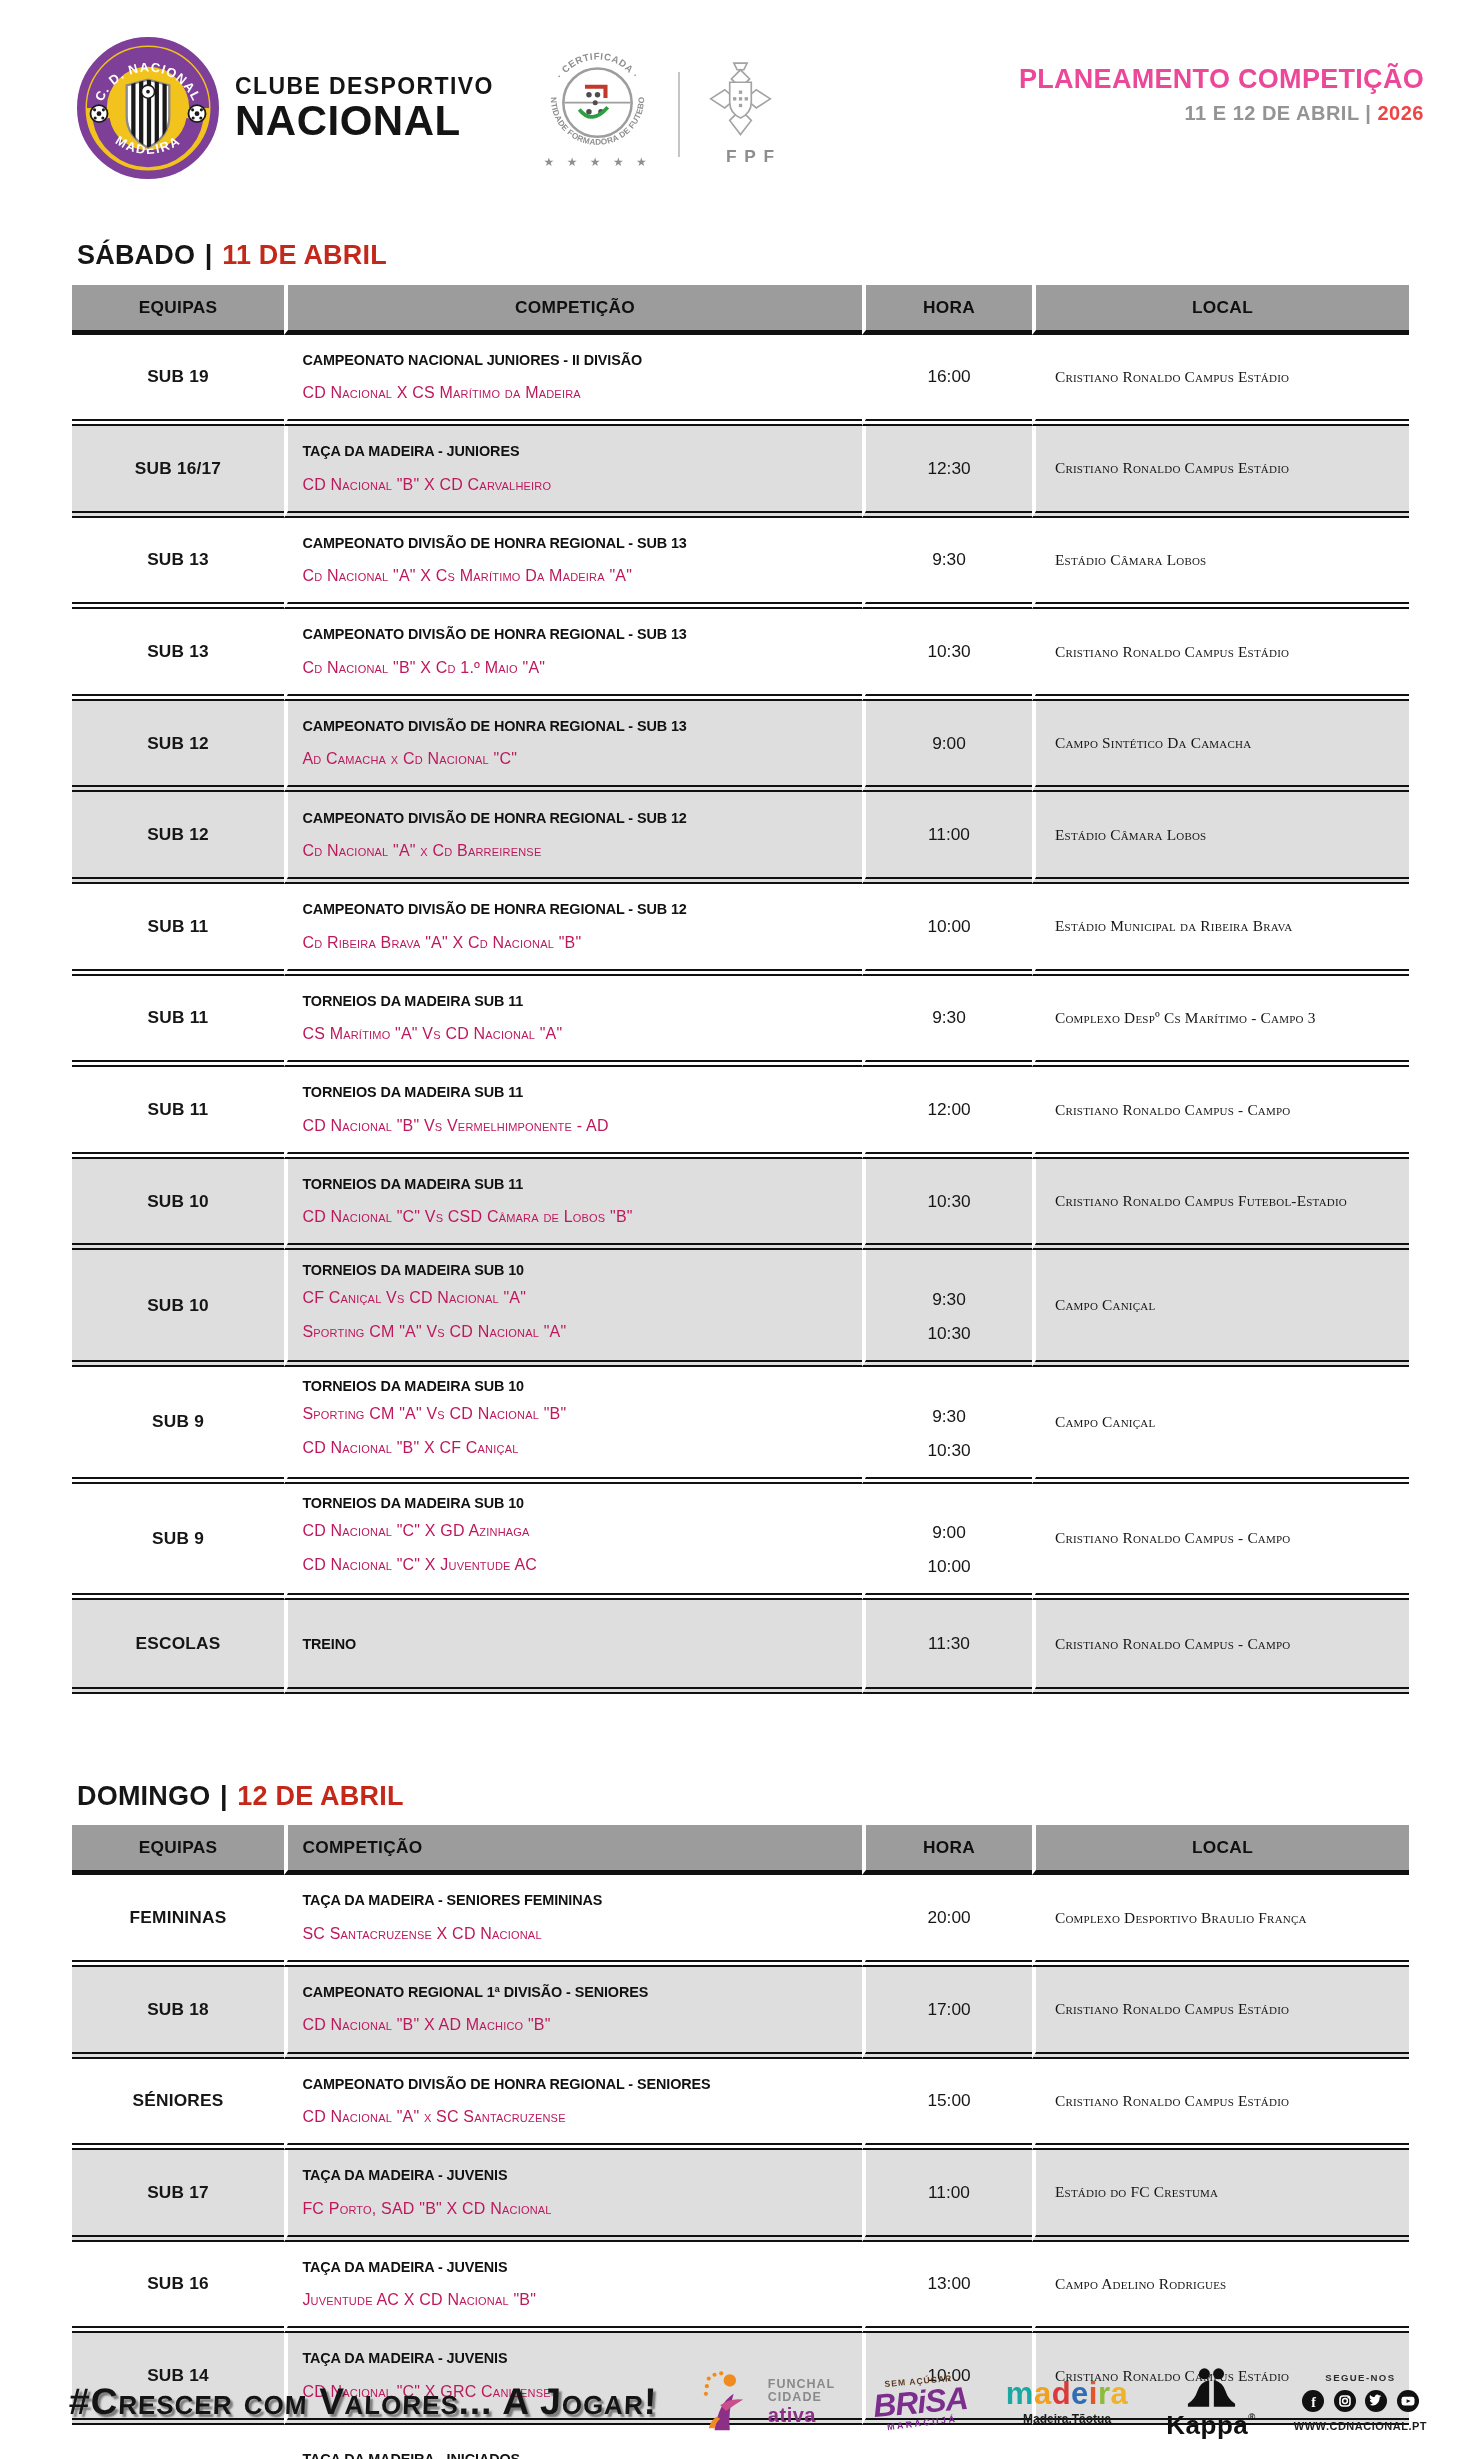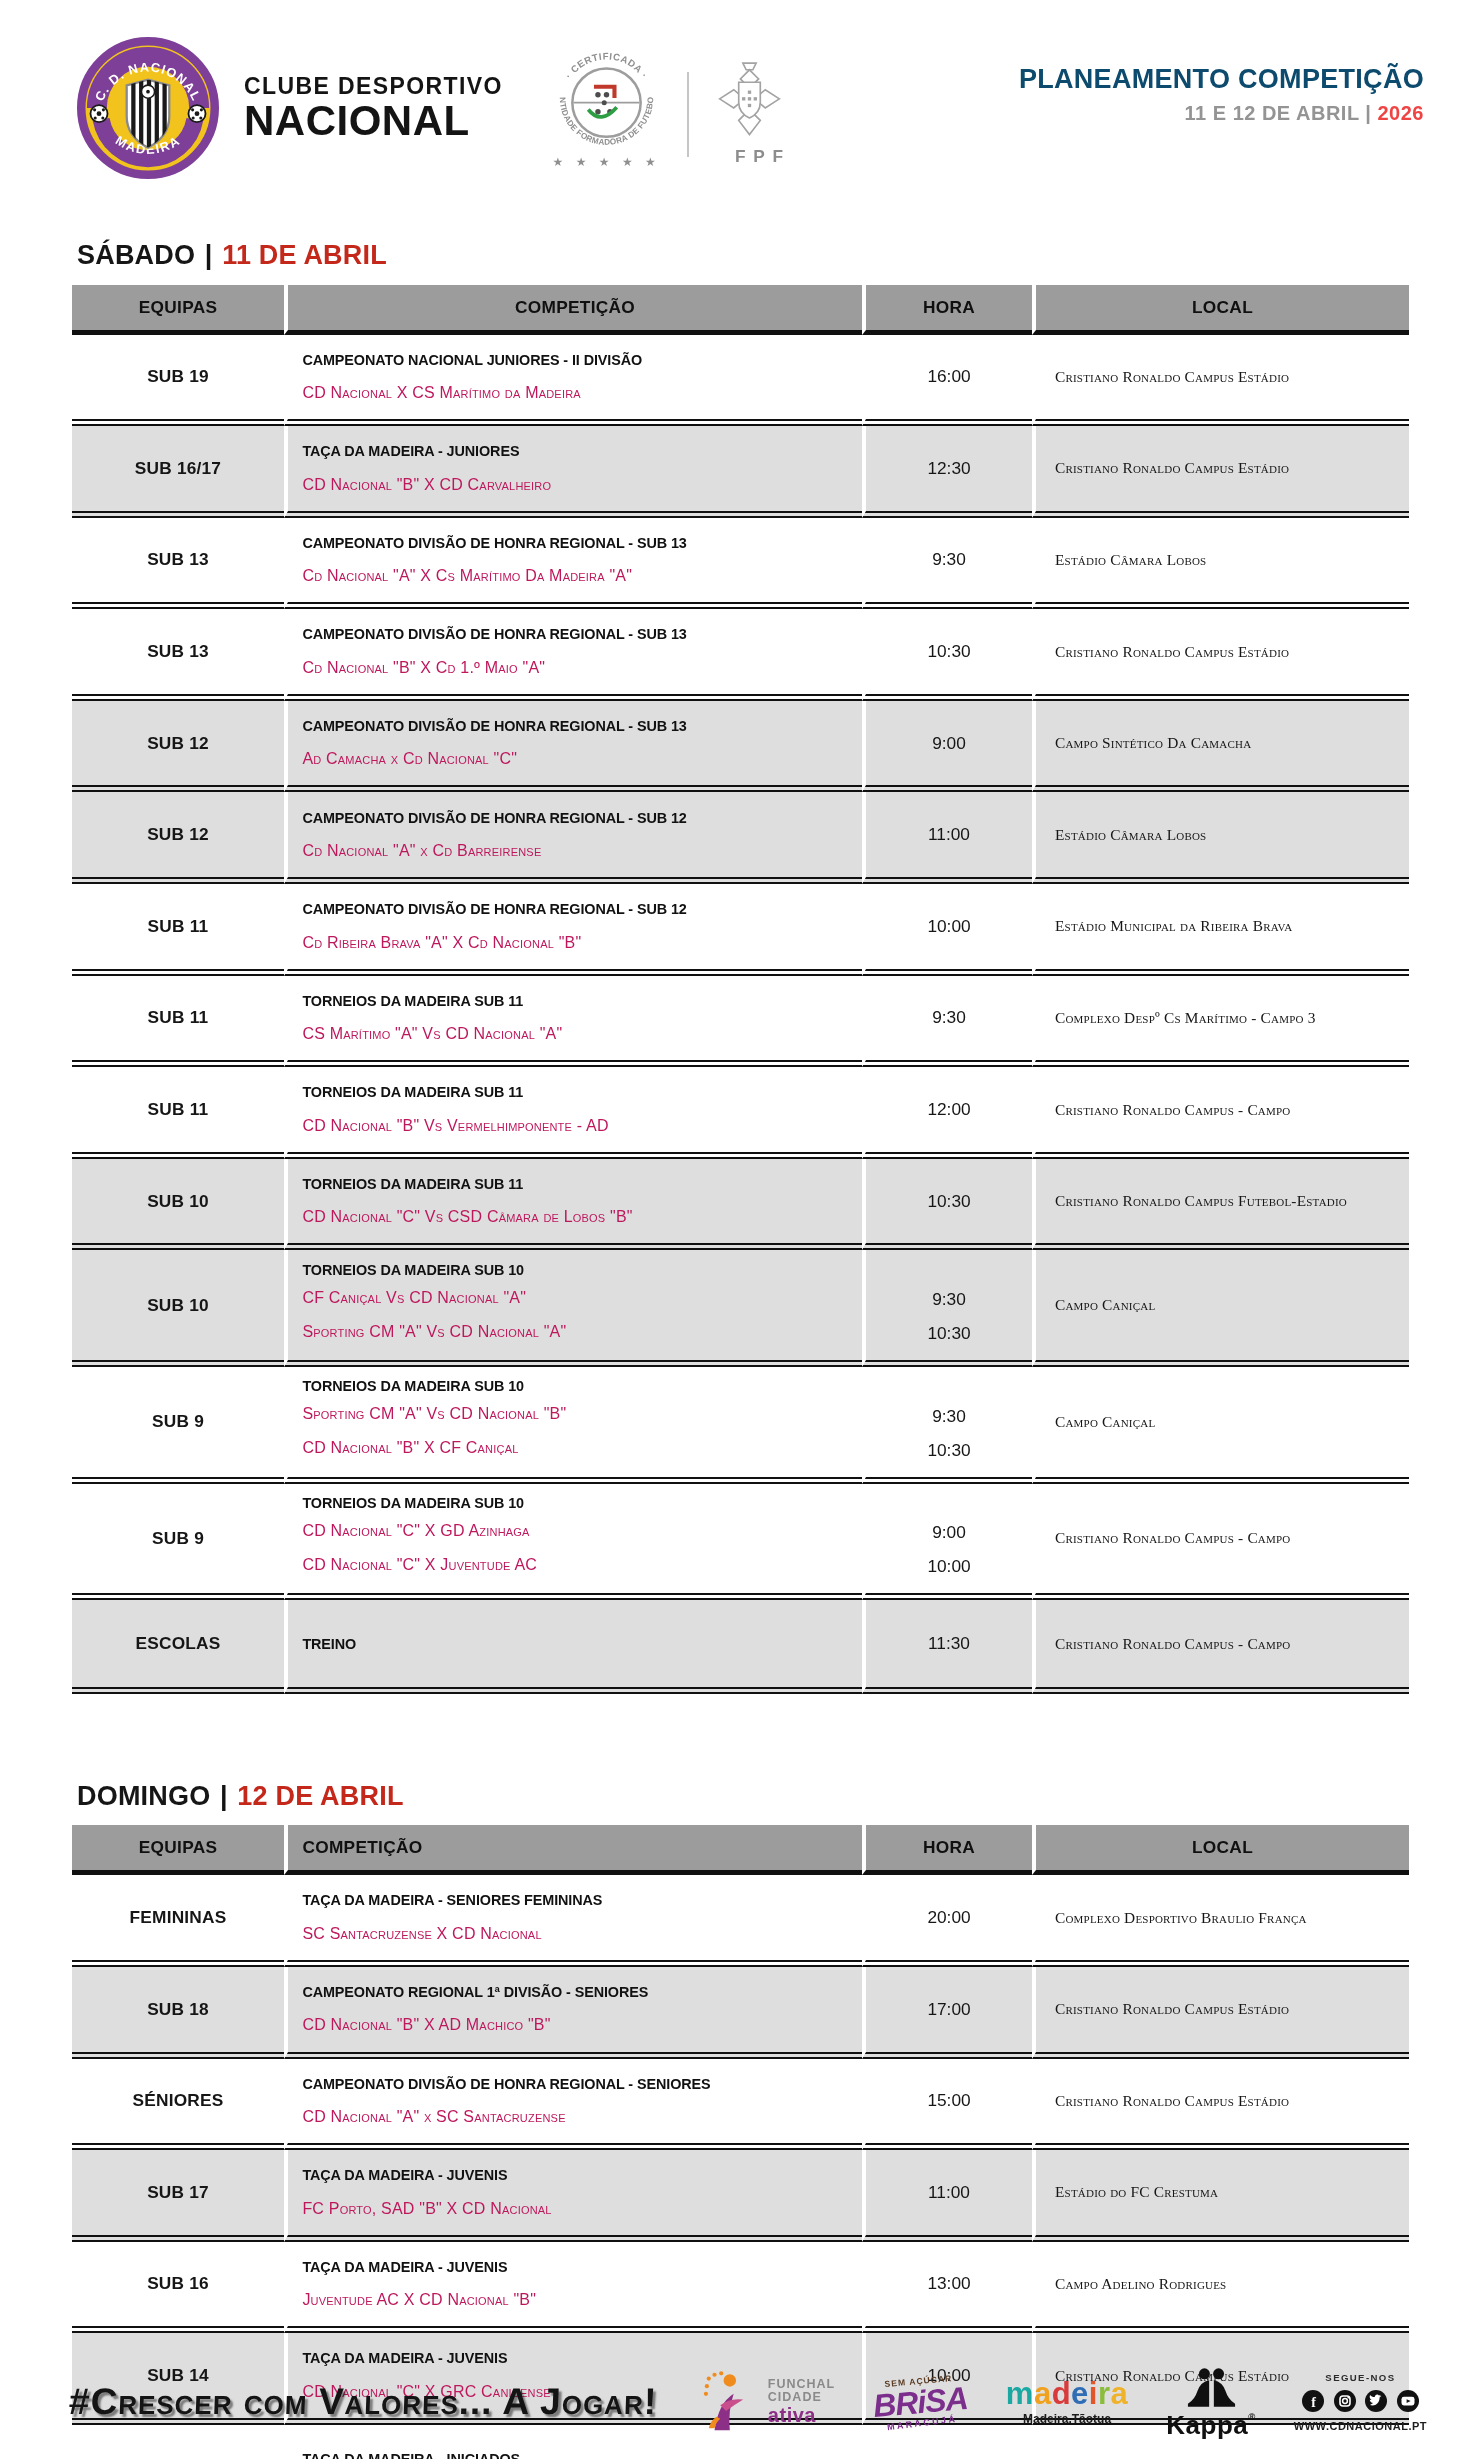--- a/index.html
+++ b/index.html
@@ -5,29 +5,29 @@
   html,body { margin:0; padding:0; }
   body {
     width:1477px; height:2459px; background:#ffffff; position:relative; overflow:hidden;
     font-family:"Liberation Sans", sans-serif; color:#161616;
   }
 
   
   .page-header { display:flex; justify-content:space-between; align-items:flex-start;
     padding:37px 53px 0 77px; height:154px; }
   .brand-left { display:flex; align-items:center; }
-  .club-text { margin-left:25px; }
+  .club-text { margin-left:16px; }
   .club-line1 { font-size:23px; font-weight:bold; letter-spacing:1.4px; color:#141414; }
   .club-line2 { font-size:42px; font-weight:900; letter-spacing:0.5px; line-height:1.02; color:#141414; }
   .cert-badge { margin-left:46px; margin-top:3.8px; }
   .vdiv { width:1.9px; height:85px; background:#c6c6c6; margin:13.4px 19px 0 23px; }
   .fpf-block { text-align:right; margin-top:9.6px; }
   .fpf-label { font-size:17.3px; font-weight:bold; color:#8d8d8d; letter-spacing:7.7px; padding-left:7.7px; margin-top:0px; }
   .title-block { text-align:right; margin-top:27px; }
-  .doc-title { font-size:27px; font-weight:bold; color:#0c4a6e; letter-spacing:0.3px; }
+  .doc-title { font-size:27px; font-weight:bold; color:#ec4899; letter-spacing:0.3px; }
   .doc-subtitle { font-size:20px; font-weight:bold; color:#949494; margin-top:6.7px; letter-spacing:0.5px; }
   .doc-subtitle .year { color:#ef4444; }
 
   
   .section-heading { font-size:27px; font-weight:bold; line-height:33px; letter-spacing:0.2px; }
   .sec-sat { margin:48px 0 12.5px 77px; }
   .sec-sun { margin:86px 0 12.5px 77px; }
   .section-heading .sep { margin:0 9.6px; font-weight:bold; color:#141414; }
   .section-heading .date { color:#c4281b; }
 

